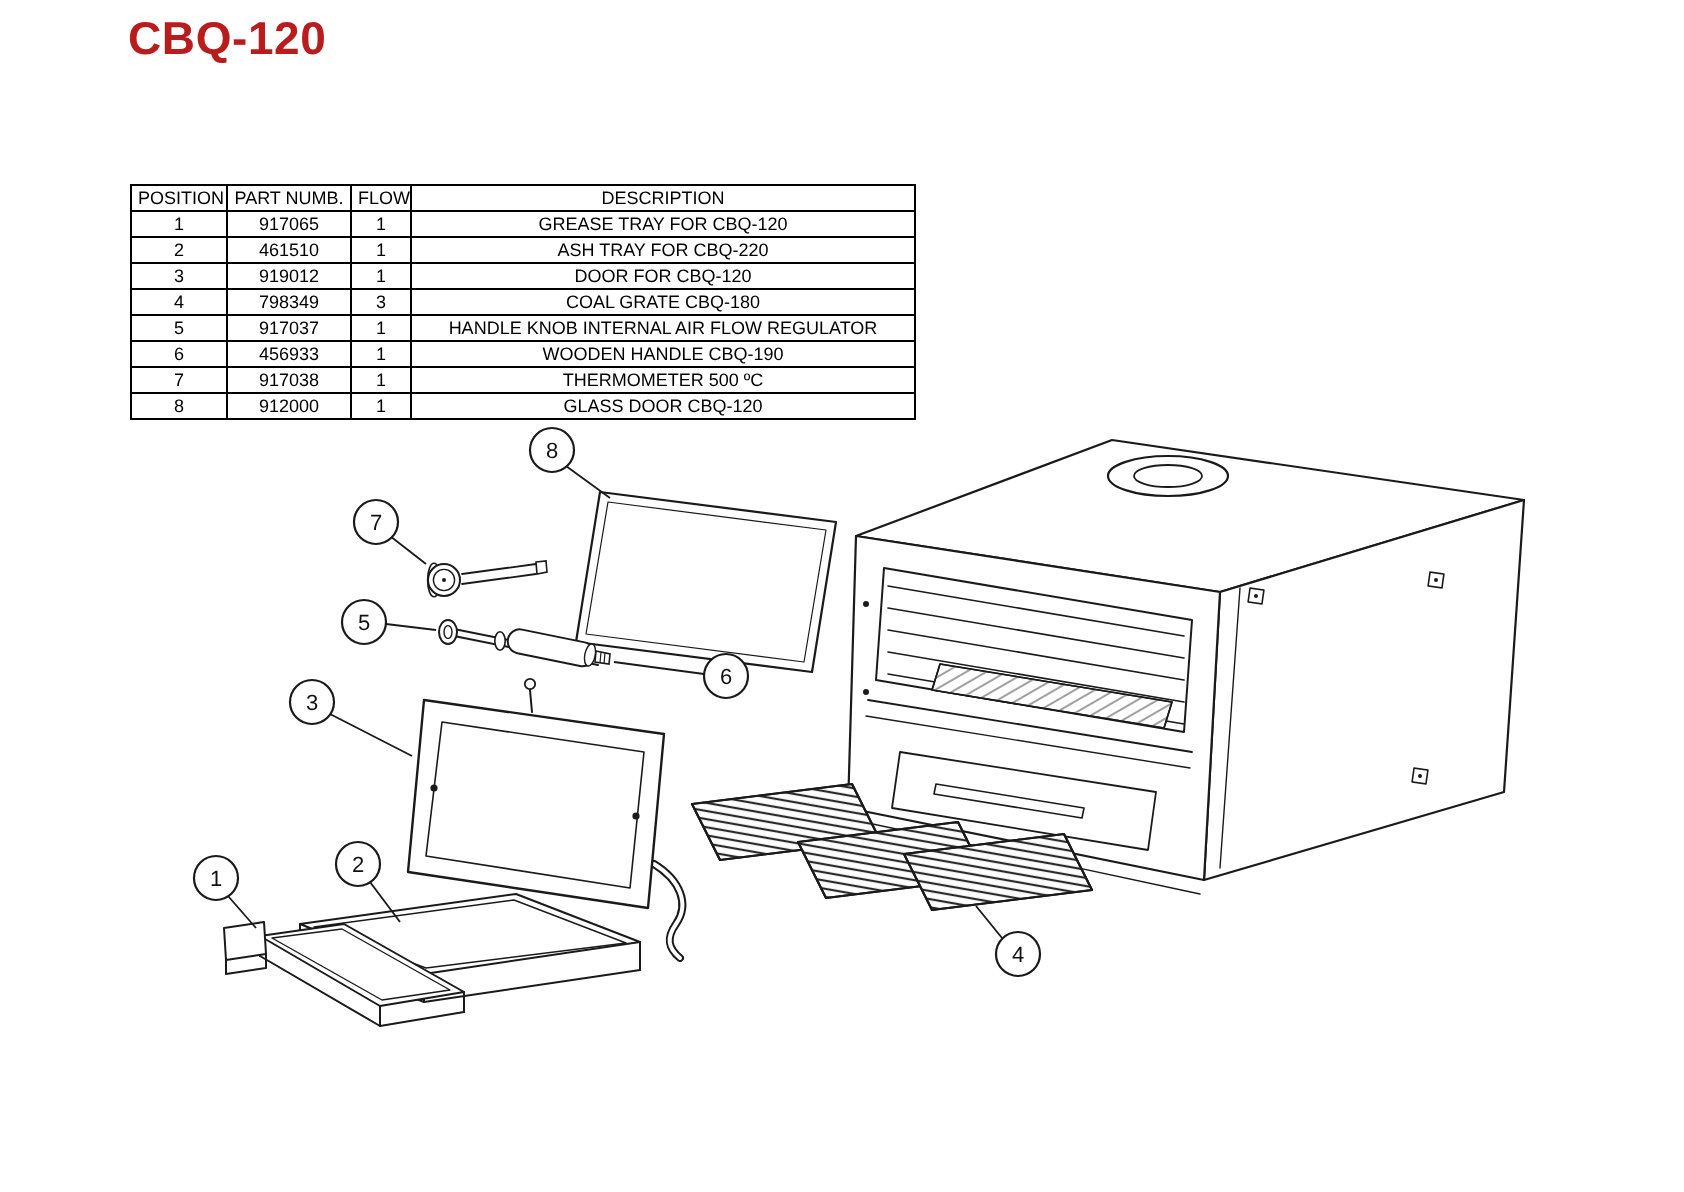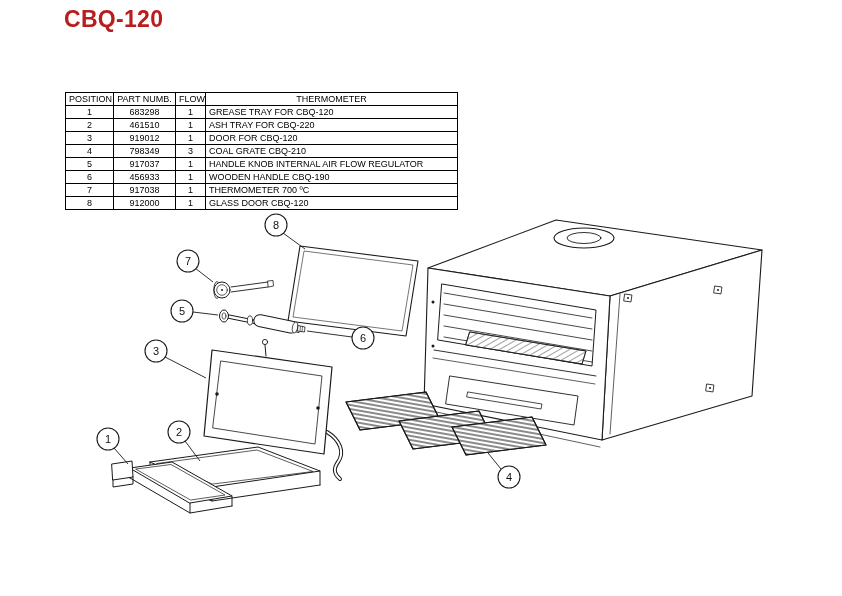--- a/index.html
+++ b/index.html
@@ -6,21 +6,21 @@
   .page{position:relative;width:842px;height:596px;background:#fff;overflow:hidden;
         font-family:"Liberation Sans", sans-serif;color:#000;}
   .title{position:absolute;left:64px;top:6px;margin:0;font-size:23px;font-weight:600;
          letter-spacing:.3px;color:#b91c1c;}
   table.parts{position:absolute;left:65px;top:47px;width:392px;border-collapse:collapse;
               table-layout:fixed;background:#fff;margin-top:45px;}
   .parts th,.parts td{border:1px solid #000;font-size:9px;line-height:11px;height:12px;
               padding:0 3px;white-space:nowrap;overflow:hidden;}
   .parts th{font-weight:normal;text-align:center;}
   .c-pos,.c-part,.c-qty{text-align:center;}
-  .c-desc{text-align:left;}
+  .c-desc{text-align:center;}
   svg.diagram{position:absolute;left:0;top:0;}
   svg.diagram text{font-family:"Liberation Sans", sans-serif;font-size:11px;fill:#111;stroke:none;}
 </style>
 </head>
 <body>
 
 <div class="page">
 
   <h1 class="title">CBQ-120</h1>
 
@@ -29,65 +29,65 @@
       <col style="width:48px">
         <col style="width:62px">
         <col style="width:30px">
         <col style="width:252px">
     </colgroup>
     <thead>
       <tr>
         <th>POSITION</th>
         <th>PART NUMB.</th>
         <th>FLOW.</th>
-        <th>THERMOMETER</th>
+        <th>DESCRIPTION</th>
       </tr>
     </thead>
     <tbody>
       <tr>
         <td class="c-pos">1</td>
-        <td class="c-part">683298</td>
+        <td class="c-part">917065</td>
         <td class="c-qty">1</td>
         <td class="c-desc">GREASE TRAY FOR CBQ-120</td>
       </tr>
       <tr>
         <td class="c-pos">2</td>
         <td class="c-part">461510</td>
         <td class="c-qty">1</td>
         <td class="c-desc">ASH TRAY FOR CBQ-220</td>
       </tr>
       <tr>
         <td class="c-pos">3</td>
         <td class="c-part">919012</td>
         <td class="c-qty">1</td>
         <td class="c-desc">DOOR FOR CBQ-120</td>
       </tr>
       <tr>
         <td class="c-pos">4</td>
         <td class="c-part">798349</td>
         <td class="c-qty">3</td>
-        <td class="c-desc">COAL GRATE CBQ-210</td>
+        <td class="c-desc">COAL GRATE CBQ-180</td>
       </tr>
       <tr>
         <td class="c-pos">5</td>
         <td class="c-part">917037</td>
         <td class="c-qty">1</td>
         <td class="c-desc">HANDLE KNOB INTERNAL AIR FLOW REGULATOR</td>
       </tr>
       <tr>
         <td class="c-pos">6</td>
         <td class="c-part">456933</td>
         <td class="c-qty">1</td>
         <td class="c-desc">WOODEN HANDLE CBQ-190</td>
       </tr>
       <tr>
         <td class="c-pos">7</td>
         <td class="c-part">917038</td>
         <td class="c-qty">1</td>
-        <td class="c-desc">THERMOMETER 700 ºC</td>
+        <td class="c-desc">THERMOMETER 500 ºC</td>
       </tr>
       <tr>
         <td class="c-pos">8</td>
         <td class="c-part">912000</td>
         <td class="c-qty">1</td>
         <td class="c-desc">GLASS DOOR CBQ-120</td>
       </tr>
     </tbody>
   </table>
 

